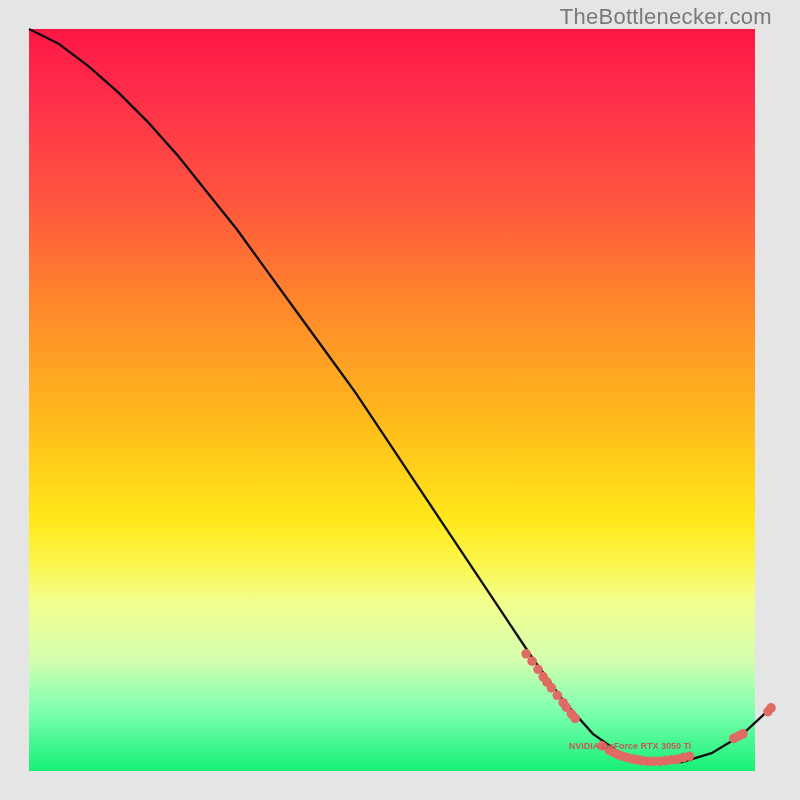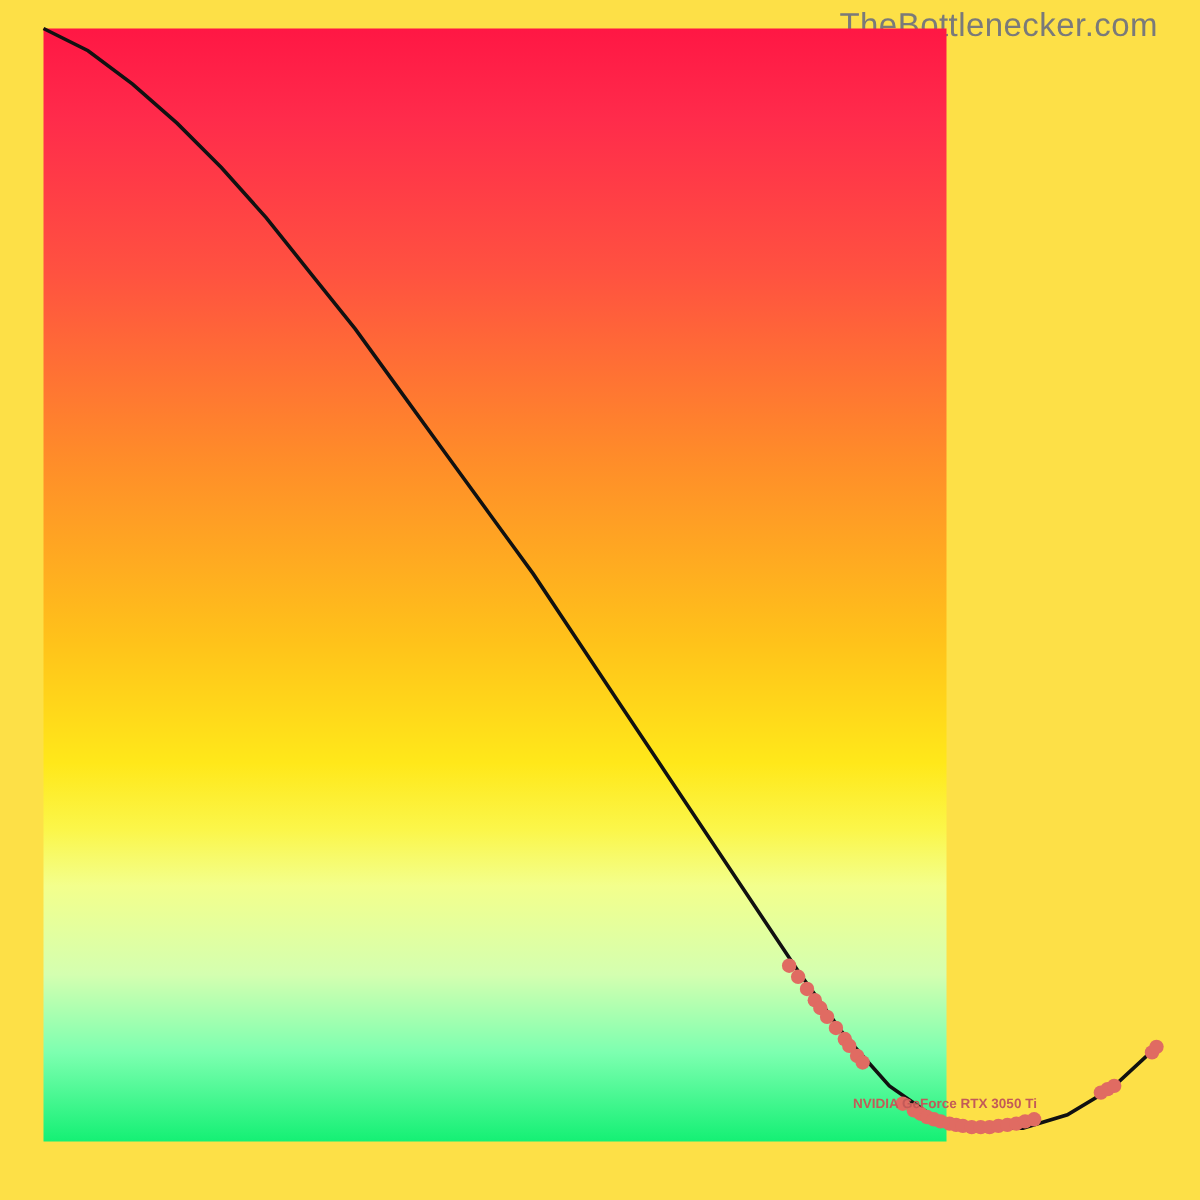--- a/index.html
+++ b/index.html
@@ -8,27 +8,27 @@
     width: 800px;
     height: 800px;
     background: #000;
     overflow: hidden;
     font-family: Arial, Helvetica, sans-serif;
   }
   .frame {
     position: relative;
     width: 800px;
     height: 800px;
-    background: #fde047;
+    background: #e5e5e5;
   }
   .plot {
     position: absolute;
     left: 29px;
-    top: 19px;
-    width: 602px;
+    top: 29px;
+    width: 726px;
     height: 742px;
     
     background: linear-gradient(
       to bottom,
       #ff1744 0%,
       #ff2b4b 8%,
       #ff5240 22%,
       #ff8a2a 38%,
       #ffc21a 55%,
       #ffe81a 66%,

